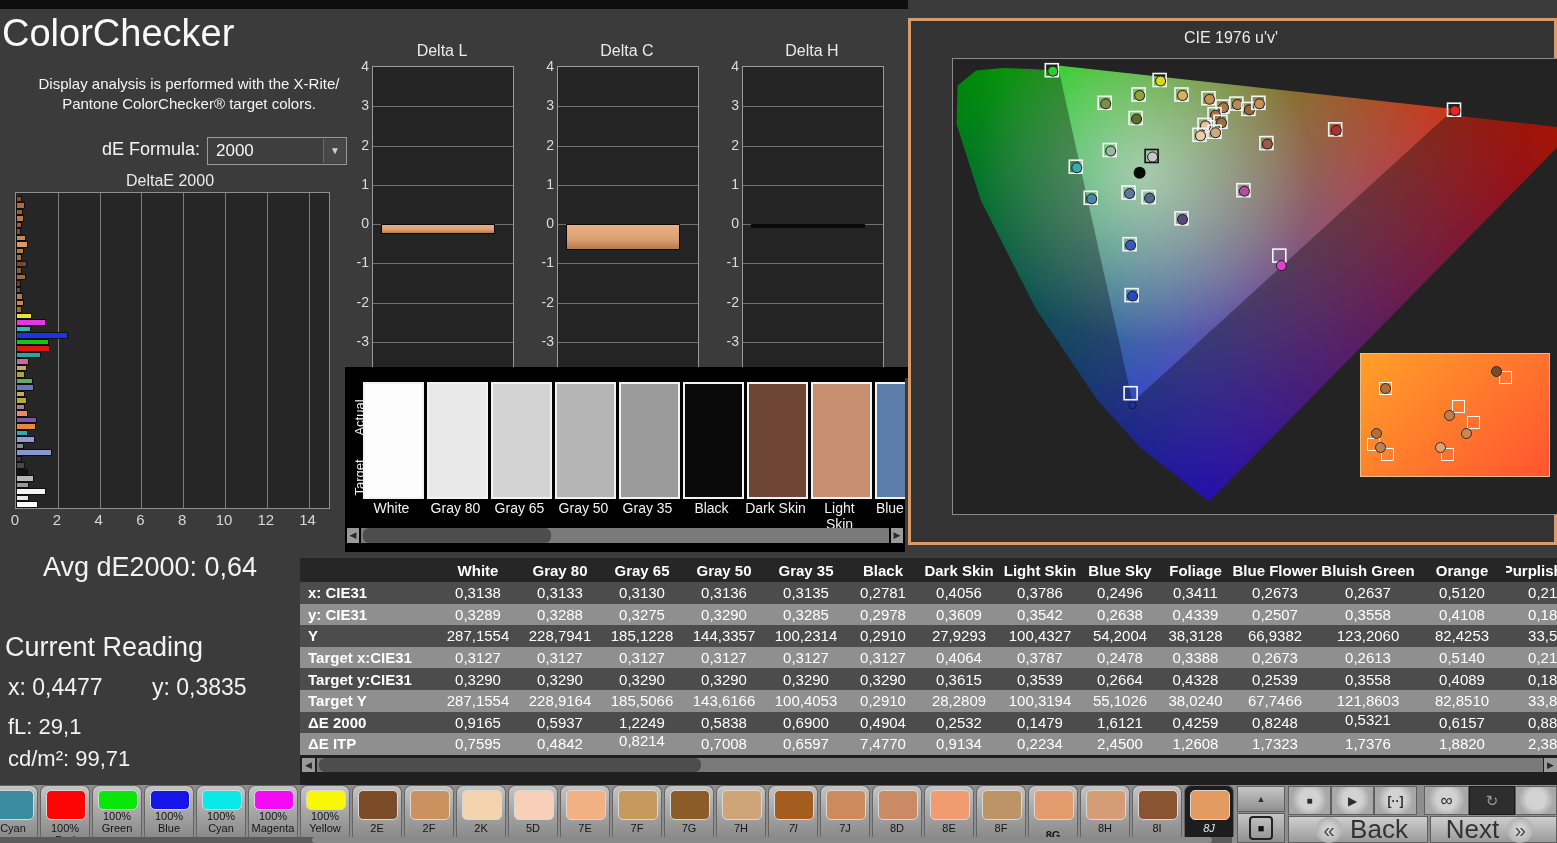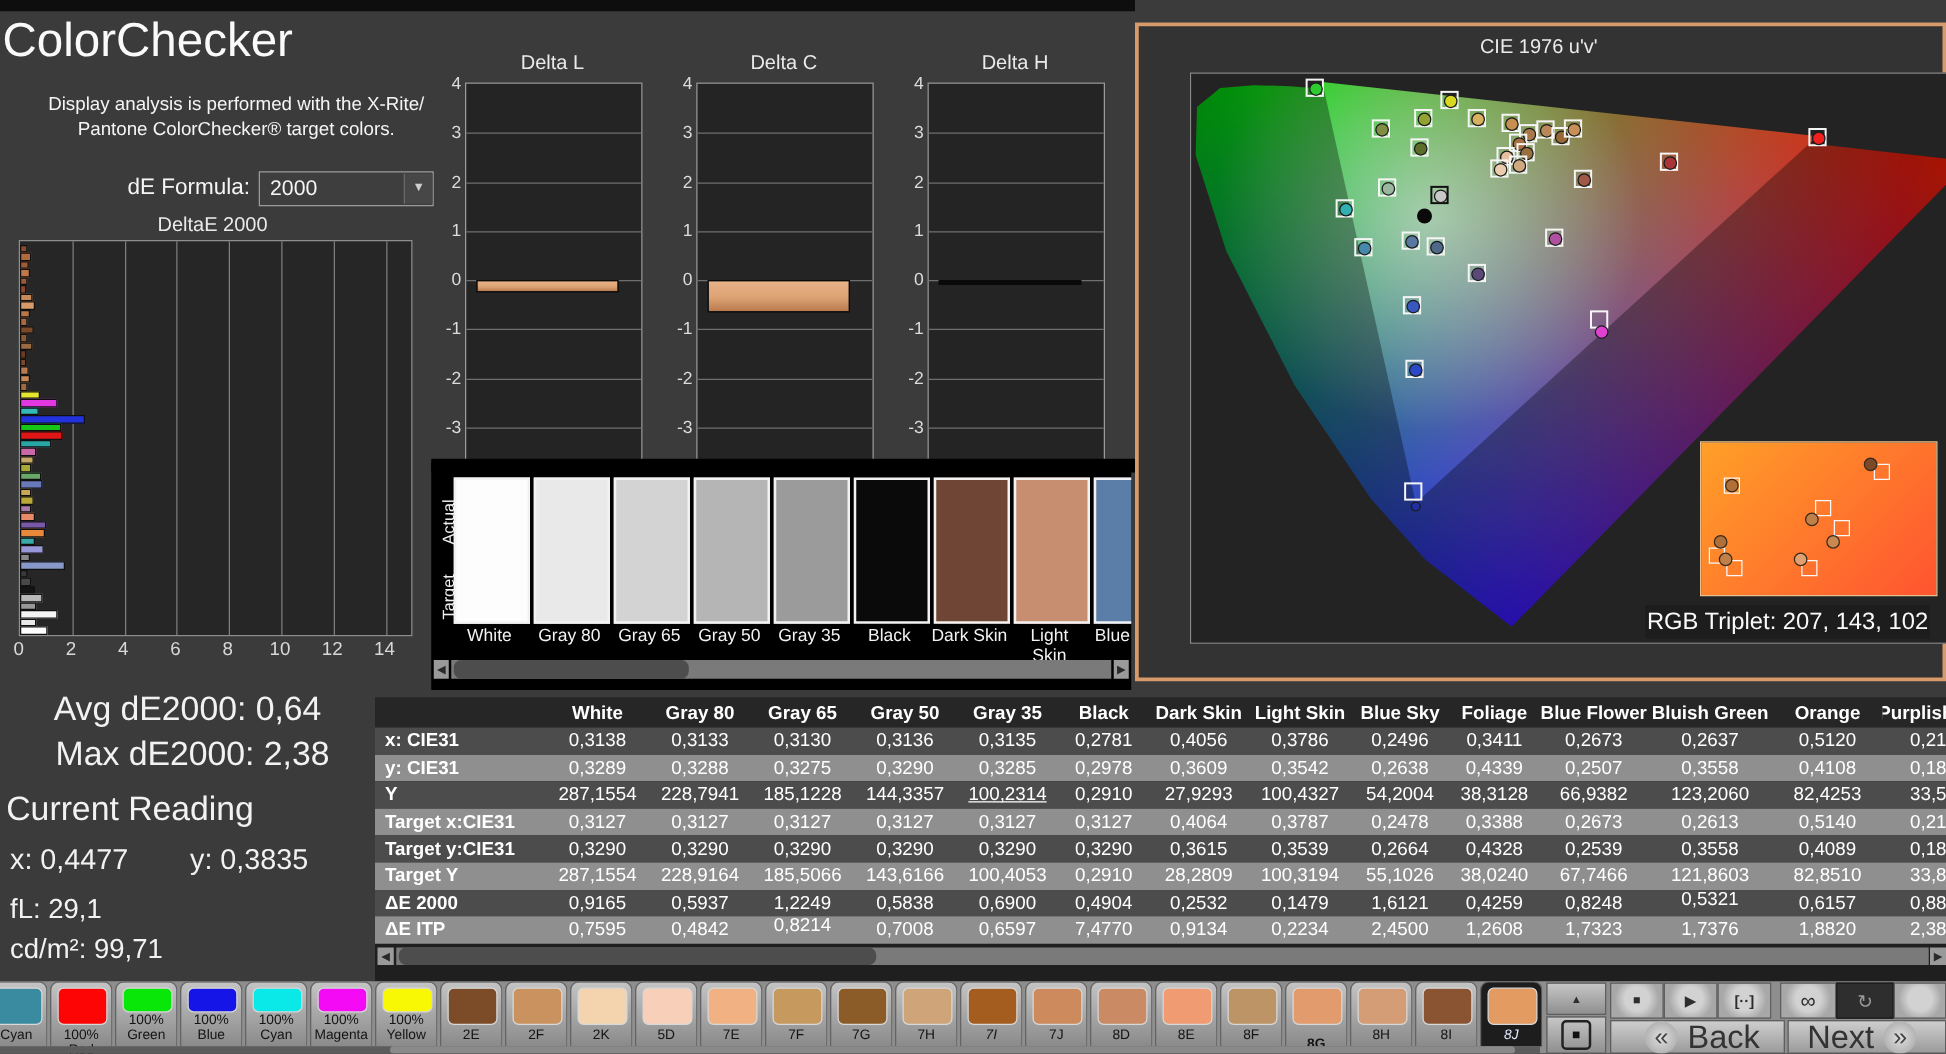--- a/index.html
+++ b/index.html
@@ -379,25 +379,23 @@
         <div class="incirc" style="left: 83.36px; top: 56px; background: rgb(192, 128, 72);"></div>
         <div class="insq" style="left: 106.28px; top: 62.3px;"></div>
         <div class="incirc" style="left: 100.28px; top: 74.3px; background: rgb(200, 136, 80);"></div>
         <div class="insq" style="left: 6.04px; top: 84.3px;"></div>
         <div class="incirc" style="left: 10.04px; top: 74.3px; background: rgb(176, 112, 56);"></div>
         <div class="insq" style="left: 19.8px; top: 93.72px;"></div>
         <div class="incirc" style="left: 13.8px; top: 87.72px; background: rgb(192, 128, 72);"></div>
         <div class="insq" style="left: 79.96px; top: 93.72px;"></div>
         <div class="incirc" style="left: 73.96px; top: 87.72px; background: rgb(224, 160, 112);"></div>
       </div>
-    <div class="cie-caption">RGB Triplet: 207, 143, 102</div>
   </div>
 
   <div class="abs stat-avg">Avg dE2000: 0,64</div>
-  <div class="abs stat-max">Max dE2000: 2,38</div>
   <div class="abs stat-cur">Current Reading</div>
   <div class="abs stat-x">x: 0,4477</div>
   <div class="abs stat-y">y: 0,3835</div>
   <div class="abs stat-fl">fL: 29,1</div>
   <div class="abs stat-cd">cd/m²: 99,71</div>
 
   <div class="abs tablepanel" id="tablepanel">
       <div class="trow" style="top: 0px; height: 24px; background: rgb(38, 38, 38);">
         <div class="tcell tlabel" style="width: 137px; height: 24px;"></div>
         <div class="tcell" style="width: 82px; height: 24px; font-weight: bold;">White</div>
@@ -448,21 +446,21 @@
         <div class="tcell" style="width: 100px; height: 21.6px;">0,3558</div>
         <div class="tcell" style="width: 88px; height: 21.6px;">0,4108</div>
         <div class="tcell" style="width: 90px; height: 21.6px;">0,1882</div>
       </div>
       <div class="trow" style="top: 67.2px; height: 21.6px; background: rgb(76, 76, 76);">
         <div class="tcell tlabel" style="width: 137px; height: 21.6px;">Y</div>
         <div class="tcell" style="width: 82px; height: 21.6px;">287,1554</div>
         <div class="tcell" style="width: 82px; height: 21.6px;">228,7941</div>
         <div class="tcell" style="width: 82px; height: 21.6px;">185,1228</div>
         <div class="tcell" style="width: 82px; height: 21.6px;">144,3357</div>
-        <div class="tcell" style="width: 82px; height: 21.6px; text-decoration: underline;">100,2314</div>
+        <div class="tcell" style="width: 82px; height: 21.6px;">100,2314</div>
         <div class="tcell" style="width: 72px; height: 21.6px;">0,2910</div>
         <div class="tcell" style="width: 80px; height: 21.6px;">27,9293</div>
         <div class="tcell" style="width: 82px; height: 21.6px;">100,4327</div>
         <div class="tcell" style="width: 78px; height: 21.6px;">54,2004</div>
         <div class="tcell" style="width: 73px; height: 21.6px;">38,3128</div>
         <div class="tcell" style="width: 86px; height: 21.6px;">66,9382</div>
         <div class="tcell" style="width: 100px; height: 21.6px;">123,2060</div>
         <div class="tcell" style="width: 88px; height: 21.6px;">82,4253</div>
         <div class="tcell" style="width: 90px; height: 21.6px;">33,571</div>
       </div>

